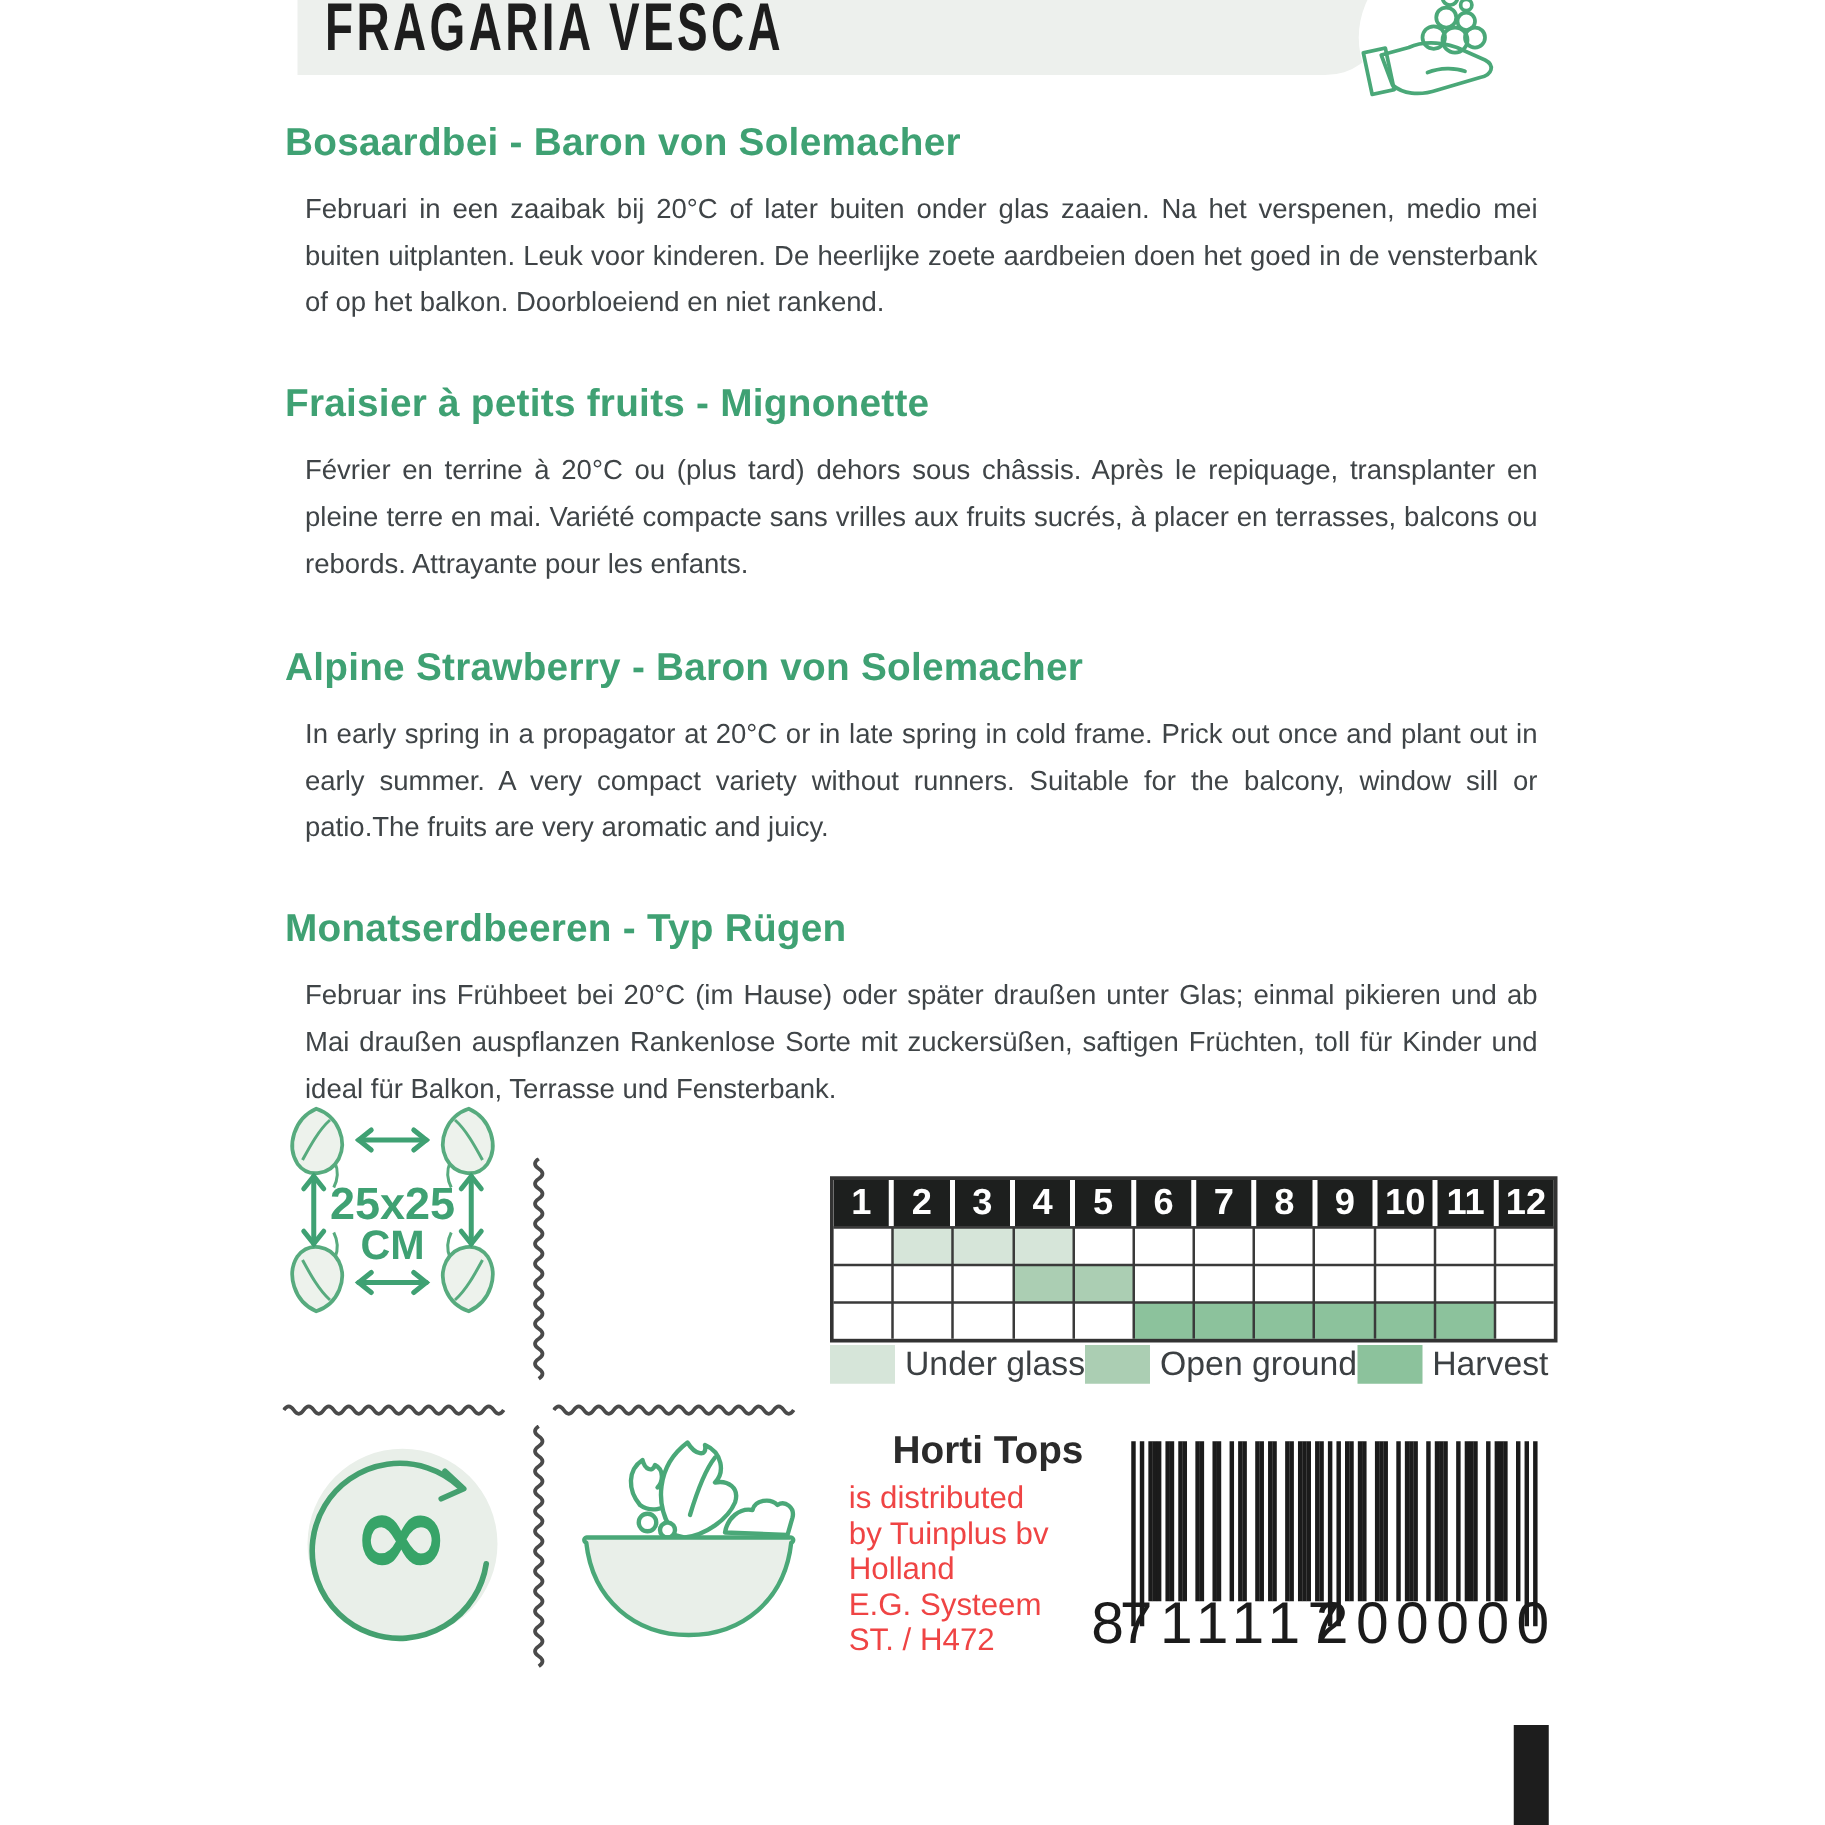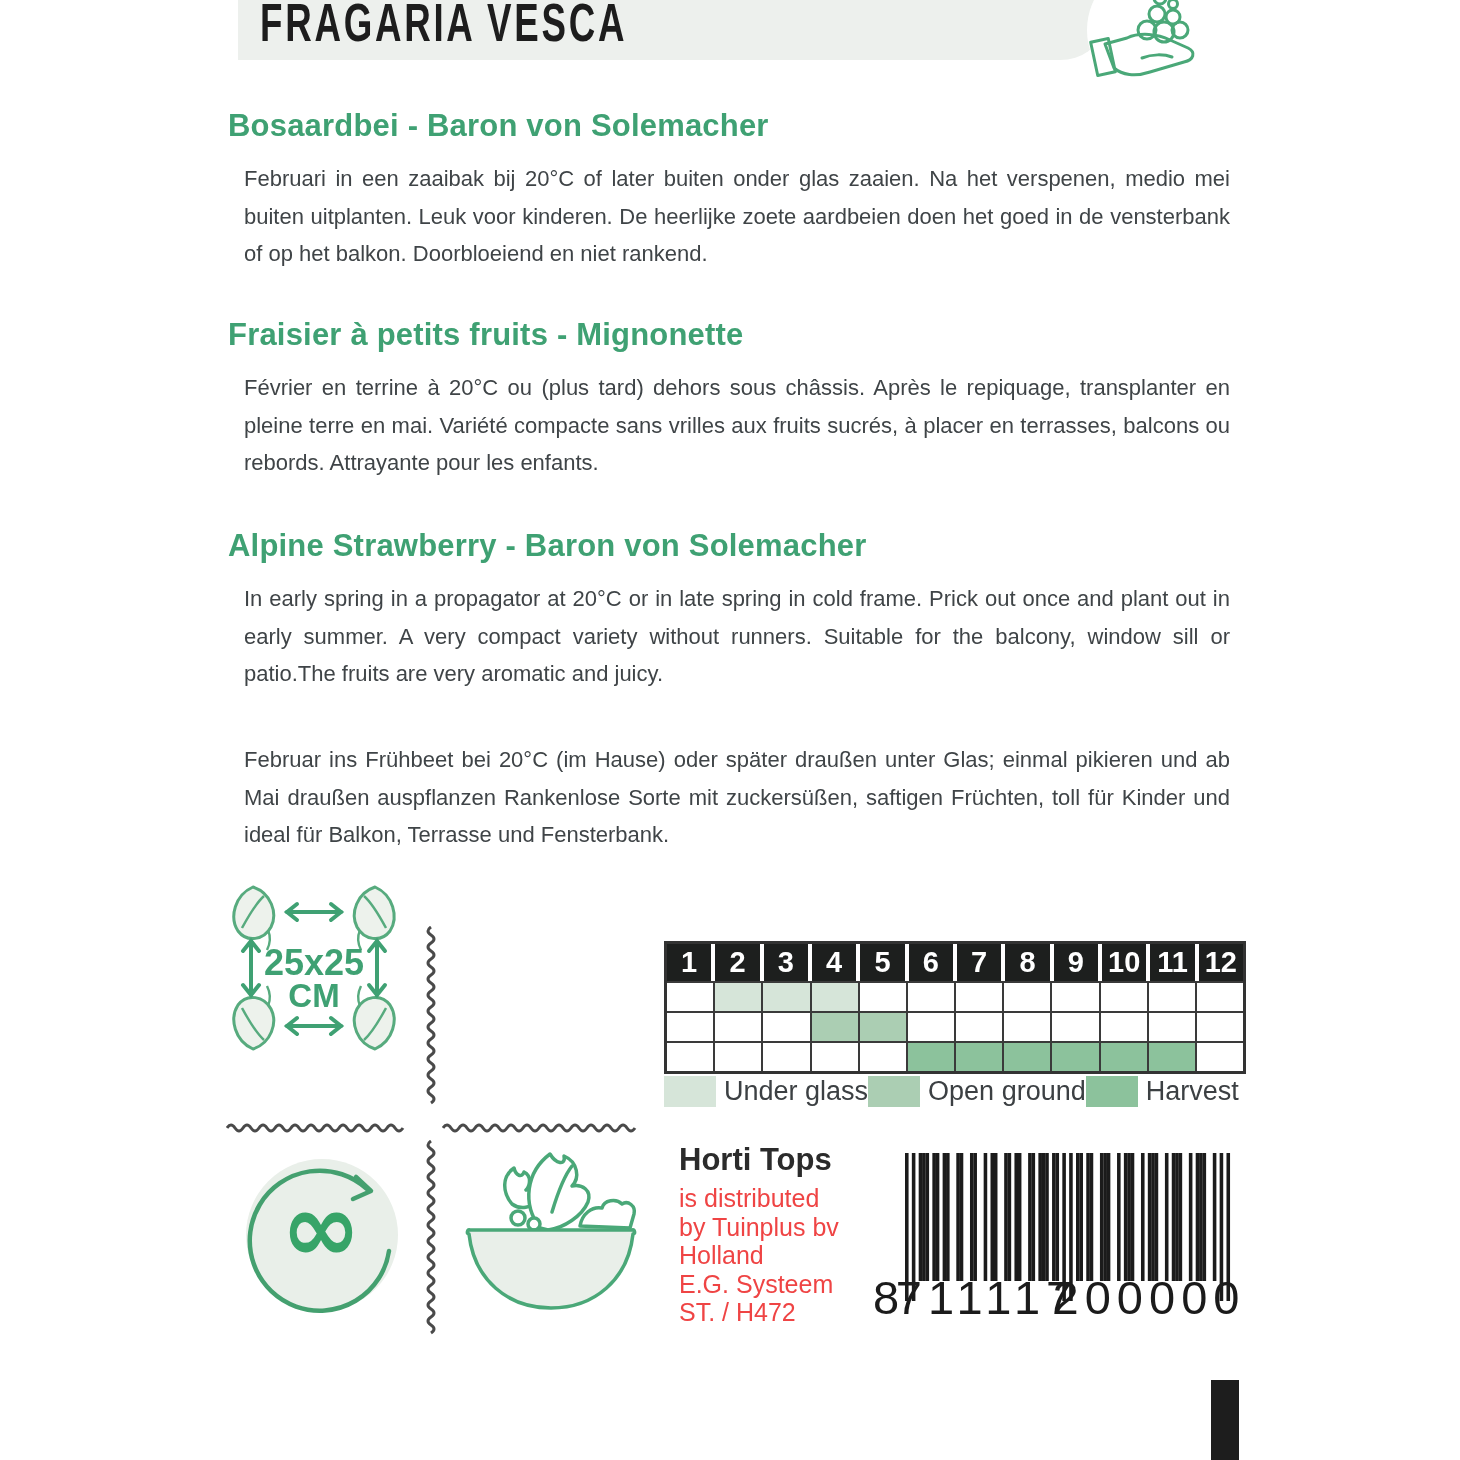--- a/index.html
+++ b/index.html
@@ -9,21 +9,21 @@
   
   .band{position:absolute;left:238px;top:0;width:862px;height:60px;background:#edf0ed;
         border-bottom-right-radius:40px 30px;overflow:hidden;}
   .band-title{position:absolute;left:22px;top:-9px;font-size:54px;font-weight:600;color:#1d1d1d;
         letter-spacing:4px;transform:scaleX(0.68);transform-origin:left top;white-space:nowrap;}
   .hand-wrap{position:absolute;left:1080px;top:-20px;width:150px;height:120px;}
   .hand-wrap svg{display:block;}
 
   
   .sect{position:absolute;left:228px;width:1018px;}
-  .sect h3{margin:12px 0 5px 0;font-size:31px;font-weight:bold;color:#3fa173;letter-spacing:0.2px;}
+  .sect h3{margin:0 0 5px 0;font-size:31px;font-weight:bold;color:#3fa173;letter-spacing:0.2px;}
   .sect p{margin:16px;font-size:22px;line-height:37.5px;text-align:justify;text-align-last:left;color:#3f4447;}
 
   
   .wavy{position:absolute;}
 
   
   .spacing-icon{position:absolute;left:225px;top:879px;}
   .sp-label{fill:#3fa173;font-family:"Liberation Sans",sans-serif;font-weight:bold;font-size:36px;}
   .sp-label2{fill:#3fa173;font-family:"Liberation Sans",sans-serif;font-weight:bold;font-size:33px;}
 
@@ -34,21 +34,21 @@
             font-size:29px;font-weight:bold;}
   .cal-body{display:grid;grid-template-columns:repeat(12,1fr);gap:2px;background:#3a3a3a;border-top:2px solid #3a3a3a;}
   .cal-cell{height:28px;background:#fff;}
   .legend{position:absolute;left:664px;top:1076px;width:582px;display:flex;align-items:center;}
   .legend-item{display:flex;align-items:flex-start;flex:1;}
   .legend-swatch{width:52px;height:31px;margin-right:8px;flex:0 0 auto;}
   .legend-label{font-size:27px;color:#3c4043;white-space:nowrap;}
 
   
   .dist{position:absolute;left:679px;top:1142px;width:215px;}
-  .dist .name{font-size:31px;font-weight:bold;color:#2b2b2b;margin-bottom:6px;}
+  .dist .name{font-size:31px;font-weight:bold;color:#2b2b2b;margin-bottom:6px;margin-left:35px;}
   .dist .line{font-size:25px;line-height:28.5px;color:#ef4444;}
 
   
   .barcode{position:absolute;left:865px;top:1150px;width:380px;height:172px;}
   .bc-digit{font-family:"Liberation Sans",sans-serif;font-size:47px;fill:#1b1b1b;}
 
   
   .perennial-icon{position:absolute;left:238px;top:1155px;}
   .bowl-icon{position:absolute;left:452px;top:1142px;}
 
@@ -87,20 +87,21 @@
   </div>
   <div class="sect" style="top:305px">
     <h3>Fraisier à petits fruits - Mignonette</h3>
     <p>Février en terrine à 20°C ou (plus tard) dehors sous châssis. Après le repiquage, transplanter en pleine terre en mai. Variété compacte sans vrilles aux fruits sucrés, à placer en terrasses, balcons ou rebords. Attrayante pour les enfants.</p>
   </div>
   <div class="sect" style="top:516px">
     <h3>Alpine Strawberry - Baron von Solemacher</h3>
     <p>In early spring in a propagator at 20°C or in late spring in cold frame. Prick out once and plant out in early summer. A very compact variety without runners. Suitable for the balcony, window sill or patio.The fruits are very aromatic and juicy.</p>
   </div>
   <div class="sect" style="top:725px">
+    <h3>Monatserdbeeren - Typ Rügen</h3>
     <p>Februar ins Frühbeet bei 20°C (im Hause) oder später draußen unter Glas; einmal pikieren und ab Mai draußen auspflanzen Rankenlose Sorte mit zuckersüßen, saftigen Früchten, toll für Kinder und ideal für Balkon, Terrasse und Fensterbank.</p>
   </div>
 
   <svg class="wavy" style="left:424px;top:926px" width="14" height="192">
       <path id="wv1" fill="none" stroke="#4a4a4a" stroke-width="3" d="M7 1 q-6 4 0 8 q6 4 0 8 q-6 4 0 8 q6 4 0 8 q-6 4 0 8 q6 4 0 8 q-6 4 0 8 q6 4 0 8 q-6 4 0 8 q6 4 0 8 q-6 4 0 8 q6 4 0 8 q-6 4 0 8 q6 4 0 8 q-6 4 0 8 q6 4 0 8 q-6 4 0 8 q6 4 0 8 q-6 4 0 8 q6 4 0 8 q-6 4 0 8 q6 4 0 8"></path>
     </svg>
   <svg class="wavy" style="left:424px;top:1140px" width="14" height="198">
       <path id="wv2" fill="none" stroke="#4a4a4a" stroke-width="3" d="M7 1 q-6 4 0 8 q6 4 0 8 q-6 4 0 8 q6 4 0 8 q-6 4 0 8 q6 4 0 8 q-6 4 0 8 q6 4 0 8 q-6 4 0 8 q6 4 0 8 q-6 4 0 8 q6 4 0 8 q-6 4 0 8 q6 4 0 8 q-6 4 0 8 q6 4 0 8 q-6 4 0 8 q6 4 0 8 q-6 4 0 8 q6 4 0 8 q-6 4 0 8 q6 4 0 8 q-6 4 0 8 q6 4 0 8"></path>
     </svg>
   <svg class="wavy" style="left:226px;top:1121px" width="188" height="14">

